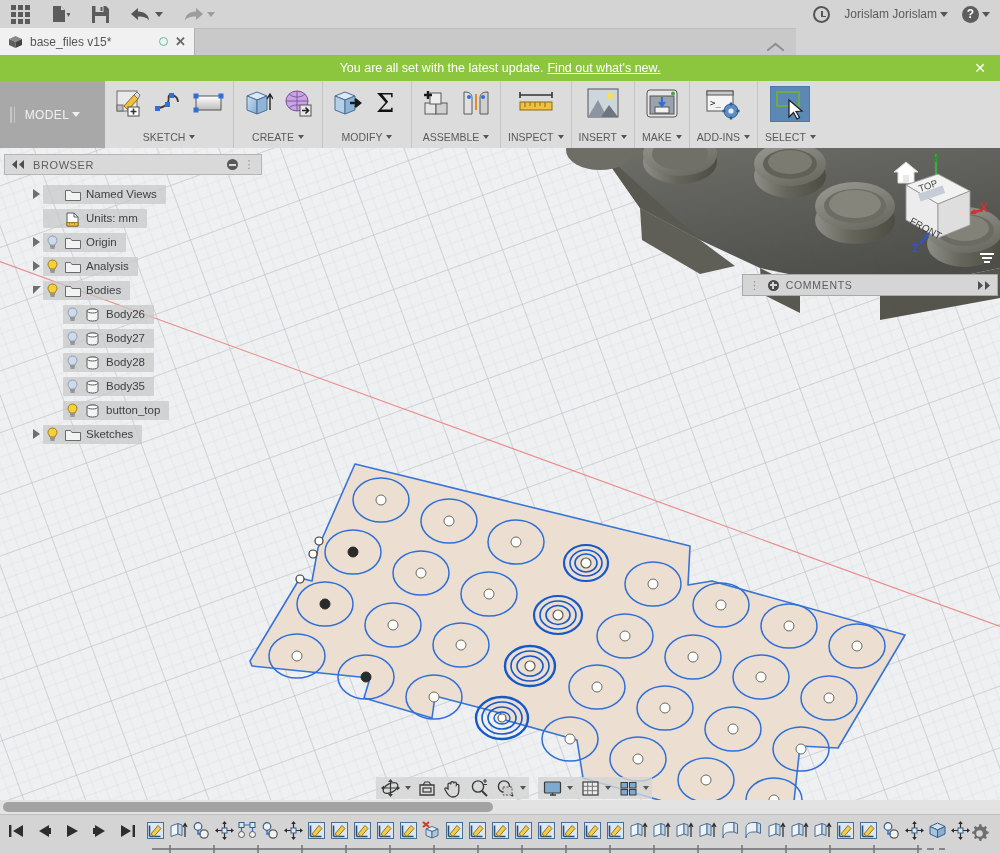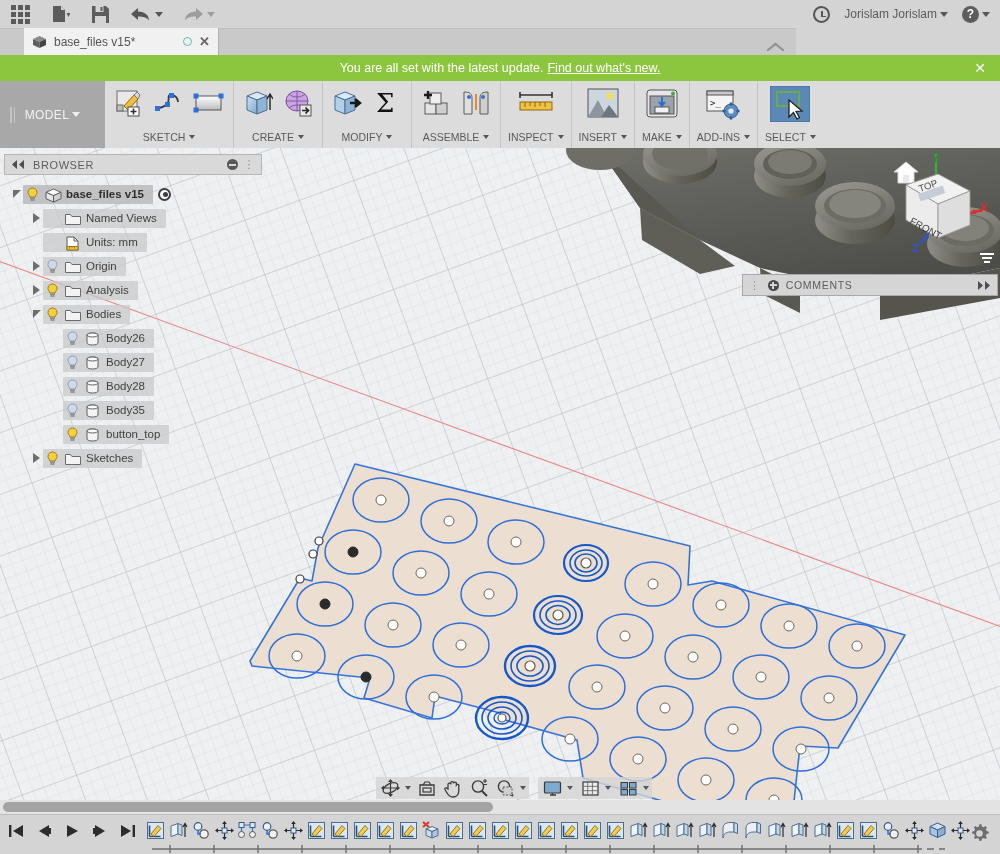--- a/index.html
+++ b/index.html
@@ -28,21 +28,21 @@
   .username { color:#5a5a5a; font-size:12px; display:flex; align-items:center; }
   .circ-icon { width:17px;height:17px;border:2px solid #555;border-radius:50%; position:relative;}
   .circ-icon::before{content:"";position:absolute;left:6px;top:3px;width:1.6px;height:6px;background:#555;}
   .circ-icon::after{content:"";position:absolute;left:7px;top:8px;width:4px;height:1.6px;background:#555;}
   .help-q { width:17px;height:17px;border-radius:50%;background:#5d5d5d;color:#fff;font-size:12px;font-weight:bold;
             display:flex;align-items:center;justify-content:center;}
 
   
   .tabbar {
     position:absolute; left:0; top:28px; width:796px; height:27px;
-    background:#c9c9c9; border-top:1px solid #bdbdbd; display:flex; align-items:flex-end;padding-left:24px;
+    background:#c9c9c9; border-top:1px solid #bdbdbd; display:flex; align-items:flex-end;
   }
   .tab {
     height:27px; background:#f1f1f1; display:flex; align-items:center; gap:7px;
     padding:0 8px 0 8px; min-width:195px; border-right:1px solid #b0b0b0;
   }
   .tab .cube { width:15px;height:14px; }
   .tab .title { font-size:12px; color:#555; flex:1; }
   .tab .dot { width:9px;height:9px;border:1.6px solid #5dbfae;border-radius:50%; }
   .tab .xc { font-size:13px; color:#666; font-weight:bold; }
   .tabbar .chev-up { margin-left:auto; margin-right:12px; margin-bottom:3px; color:#8d8d8d; font-size:15px; }
@@ -688,44 +688,20 @@
         </svg>
     </span>
     <span>BROWSER</span>
     <span class="dd">
       <span class="minus-circ"></span>
       <span class="grip">⋮</span>
     </span>
   </div>
 
   <div class="tree" id="tree">
-      <div class="trow root">
-        <span style="width:6px"></span>
-        <span class="arrow">
-          <span class="tri-down"></span>
-        </span>
-        <span class="chip">
-          <span class="bulb">
-            <svg width="13" height="15" viewBox="0 0 13 15">
-              <path d="M6.5,1 C9.2,1 11,3 11,5.4 C11,7.3 9.4,8.3 9,10 H4 C3.6,8.3 2,7.3 2,5.4 C2,3 3.8,1 6.5,1 Z" fill="#f5cf3d" stroke="#9b7d10" stroke-width="1"></path>
-              <rect x="4" y="10.4" width="5" height="1.5" fill="#8a8a8a"></rect>
-              <rect x="4.4" y="12.2" width="4.2" height="1.6" fill="#8a8a8a"></rect>
-            </svg>
-          </span>
-          <span class="folder">
-            <svg width="17" height="15" viewBox="0 0 17 15">
-              <path d="M8.5,1 L16,4.3 L8.5,7.6 L1,4.3 Z" fill="#fbfbfb" stroke="#5e5e5e"></path>
-              <path d="M1,4.3 L8.5,7.6 L8.5,14 L1,10.7 Z" fill="#e6e6e6" stroke="#5e5e5e"></path>
-              <path d="M16,4.3 L8.5,7.6 L8.5,14 L16,10.7 Z" fill="#cfcfcf" stroke="#5e5e5e"></path>
-            </svg>
-          </span>
-          <span class="tlabel bold">base_files v15</span>
-        </span>
-        <span class="radio-o"></span>
-      </div>
       <div class="trow">
         <span style="width:26px"></span>
         <span class="arrow">
           <span class="tri-right"></span>
         </span>
         <span class="chip">
           <span class="bulb"></span>
           <span class="folder">
             <svg width="16" height="13" viewBox="0 0 16 13">
               <path d="M.5,2.5 h5 l1.4,2 h8.6 v8 h-15 z" fill="#f3f3f3" stroke="#6b6b6b"></path>

